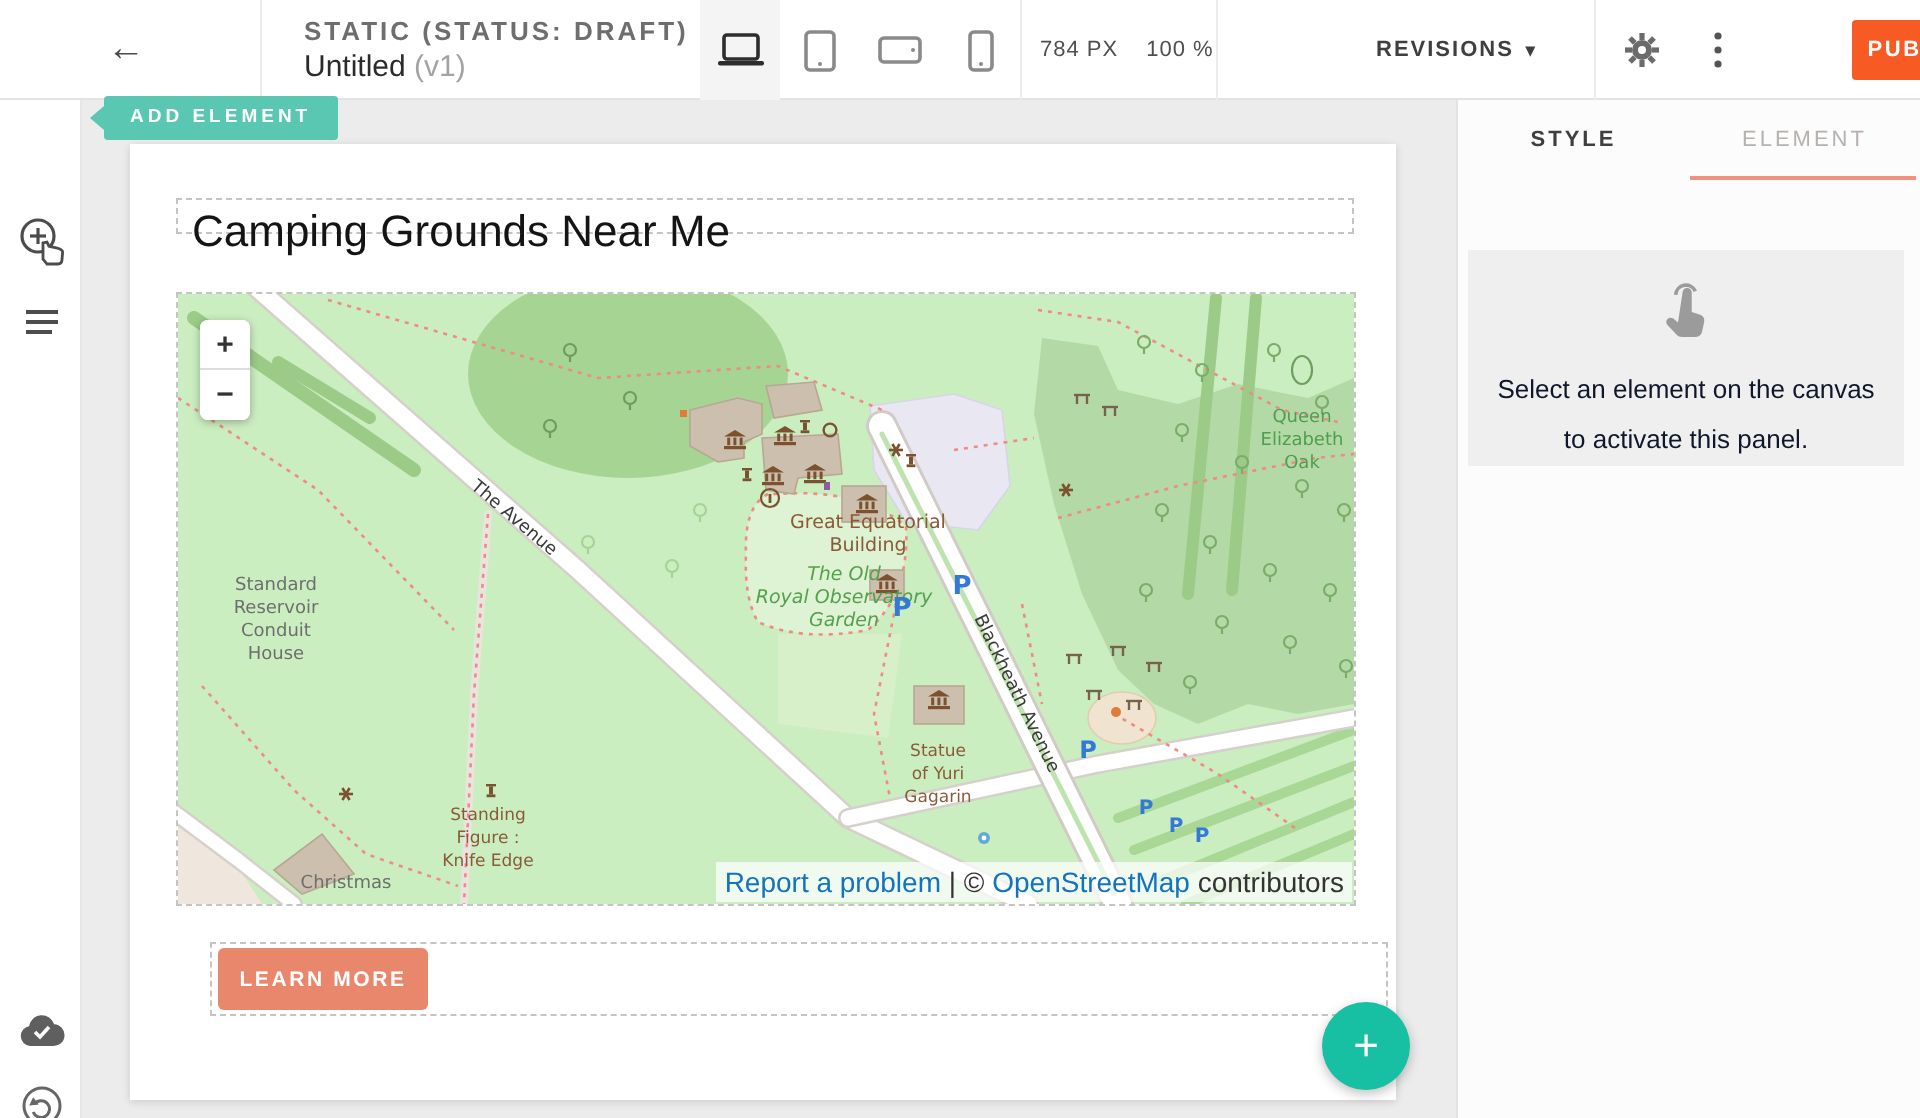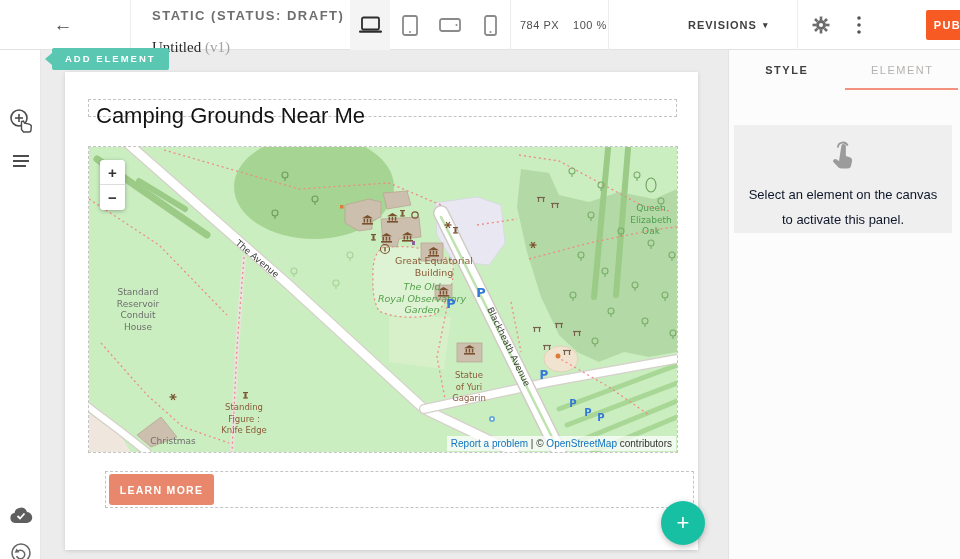--- a/index.html
+++ b/index.html
@@ -7,21 +7,21 @@
   body { font-family:"Liberation Sans", sans-serif; background:#ececec; position:relative; overflow:hidden; }
 
   
   .topbar { position:absolute; left:0; top:0; width:960px; height:50px; background:#fff;
             border-bottom:1px solid #e2e2e2; z-index:30; }
   .back-btn { position:absolute; left:48px; top:13px; width:30px; height:24px; font-size:19px;
               color:#4a4a4a; text-align:center; line-height:24px; cursor:pointer; background:none; border:none; }
   .tb-divider { position:absolute; top:0; width:1px; height:50px; background:#ececec; }
   .title-block { position:absolute; left:152px; top:8px; }
   .eyebrow { font-size:13px; font-weight:700; letter-spacing:1.5px; color:#6e6e6e; }
-  .doc-title { font-size:15px; color:#2b2b2b; margin-top:16px;font-family:Liberation Serif, serif; }
+  .doc-title { font-size:15px; color:#2b2b2b; margin-top:2px; }
   .doc-version { color:#a3a3a3; }
   .devices { position:absolute; left:350px; top:0; height:50px; display:flex; }
   .dev-cell { width:40px; height:50px; display:flex; align-items:center; justify-content:center; cursor:pointer; }
   .dev-cell.sel { background:#f4f4f4; }
   .dims { position:absolute; left:520px; top:0; height:50px; display:flex; align-items:center; gap:14px;
           font-size:11px; letter-spacing:.5px; color:#4f4f4f; }
   .revisions { position:absolute; left:688px; top:0; height:50px; display:flex; align-items:center; gap:6px;
                font-size:11px; font-weight:700; letter-spacing:1px; color:#3f3f3f; cursor:pointer; background:none; border:none; }
   .caret { font-size:9px; color:#3f3f3f; }
   .icon-btn { position:absolute; top:13px; width:26px; height:24px; background:none; border:none; cursor:pointer;
@@ -49,21 +49,21 @@
   .dashed-box { position:absolute; border:1px dashed #c4c4c4; }
   .heading-box { left:23px; top:27px; width:589px; height:18px; }
   .page-heading { font-size:22px; color:#141414; padding:3px 7px; white-space:nowrap; }
   .map-box { left:23px; top:74px; width:590px; height:307px; }
   .map-wrap { position:relative; width:588px; height:305px; overflow:hidden; cursor:grab; }
   .zoom-ctrl { position:absolute; left:11px; top:13px; width:25px; background:#fff; border-radius:4px;
                box-shadow:0 1px 4px rgba(0,0,0,.3); z-index:5; overflow:hidden; }
   .zoom-btn { display:block; width:25px; height:25px; background:#fff; border:none; font-size:15px; font-weight:700;
               color:#333; cursor:pointer; line-height:23px; }
   .zoom-btn:first-child { border-bottom:1px solid #ddd; }
-  .attribution { position:absolute; right:1px; bottom:1px; background:rgba(255,255,255,.72); font-size:10px;
+  .attribution { position:absolute; right:1px; bottom:1px; background:rgba(255,255,255,.72); font-size:14px;
                  color:#333; padding:2px 4px; z-index:5; font-family:"Liberation Sans",sans-serif; }
   .attribution a { color:#1273bf; text-decoration:none; cursor:pointer; }
   .cta-box { left:40px; top:399px; width:589px; height:37px; }
   .learn-more-btn { position:absolute; left:3px; top:2px; width:105px; height:31px; background:#e8876b; color:#fff;
                     border:none; border-radius:3px; font-size:10.5px; font-weight:700; letter-spacing:1.3px;
                     cursor:pointer; font-family:"Liberation Sans",sans-serif; }
   .fab { position:absolute; left:661px; top:501px; width:44px; height:44px; border-radius:50%; background:#17c0a2;
          color:#fff; border:none; font-size:22px; font-weight:300; line-height:40px; text-align:center;
          box-shadow:0 2px 6px rgba(0,0,0,.25); cursor:pointer; z-index:15; }
 

